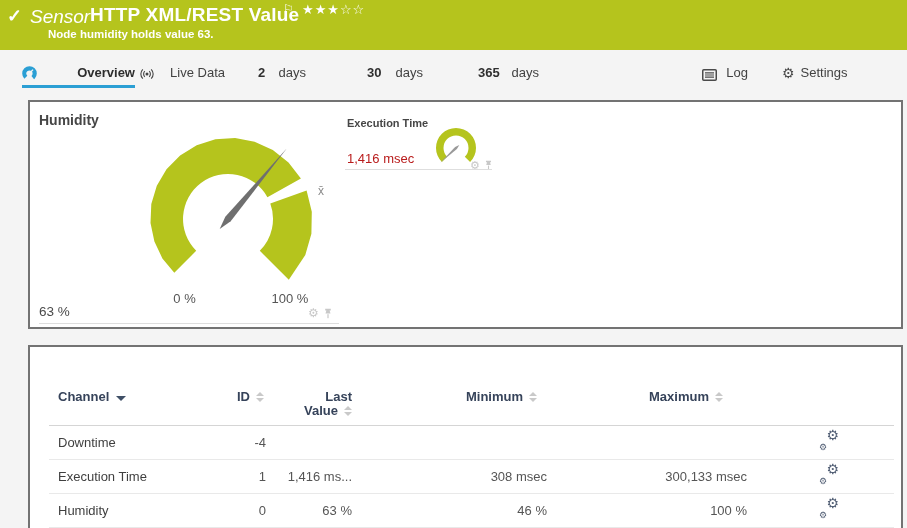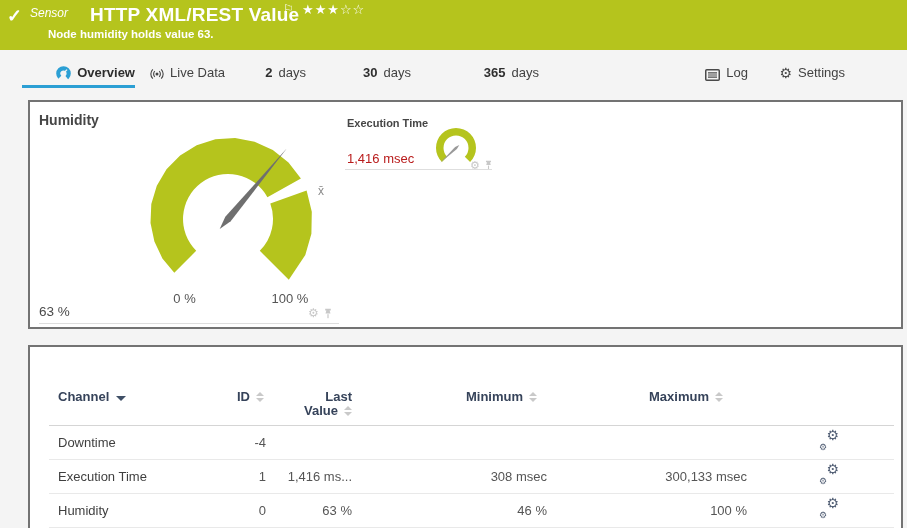--- a/index.html
+++ b/index.html
@@ -2,37 +2,37 @@
 <html><head>
 <meta charset="utf-8">
 <style>
   * { margin:0; padding:0; box-sizing:border-box; }
   body { font-family:"Liberation Sans", sans-serif; background:#e9e9e9; }
   #app { position:relative; width:907px; height:528px; background:#f4f4f4; overflow:hidden; }
 
   
   .hdr { position:absolute; left:0; top:0; width:907px; height:50px; background:#b5c41d; color:#fff; }
   .hdr-check { position:absolute; left:7px; top:5px; font-size:18px; font-weight:bold; }
-  .hdr-kind { position:absolute; left:30px; top:6px; font-size:12px; font-style:italic; }
+  .hdr-kind { position:absolute; left:30px; top:6px; font-size:19px; font-style:italic; }
   .hdr-title { position:absolute; left:90px; top:4px; font-size:19px; font-weight:bold; letter-spacing:0.2px; }
   .hdr-flag { position:absolute; left:283px; top:2px; font-size:12px; }
   .hdr-stars { position:absolute; left:302px; top:2px; font-size:13px; letter-spacing:1px; }
   .hdr-sub { position:absolute; left:48px; top:28px; font-size:11.5px; font-weight:bold; }
 
   
   .tabbar { position:absolute; left:0; top:50px; width:907px; height:38px; background:#f4f4f4; }
-  .tab { position:absolute; top:0; height:38px; display:flex; align-items:flex-end; justify-content:flex-end;
+  .tab { position:absolute; top:0; height:38px; display:flex; align-items:flex-end; justify-content:space-between;
          gap:6px; padding-bottom:8px; font-size:13px; color:#424242; cursor:pointer; }
   .tab .num { font-weight:bold; color:#2f2f2f; }
   .tab.active { border-bottom:3px solid #2b9fd4; padding-bottom:5px; font-weight:bold; color:#2d2d2d; }
   .tab svg { display:block; margin-bottom:-1px; }
   .t-overview { left:22px;  width:113px; }
   .t-live     { left:140px; width:85px;  }
   .t-2d       { left:258px; width:48px;  }
-  .t-30d      { left:355px; width:56px;  }
+  .t-30d      { left:367px; width:56px;  }
   .t-365d     { left:478px; width:61px;  }
   .t-hist     { left:572px; width:105px; }
   .t-log      { left:702px; width:46px;  }
   .t-set      { left:782px; width:63px;  }
   .gear-glyph { font-size:14px; color:#4a4a4a; line-height:14px; }
 
   
   .panel { position:absolute; background:#fff; border:2px solid #737373; }
   .panel-gauges { left:28px; top:100px; width:875px; height:229px; }
   .panel-table  { left:28px; top:345px; width:875px; height:200px; }

